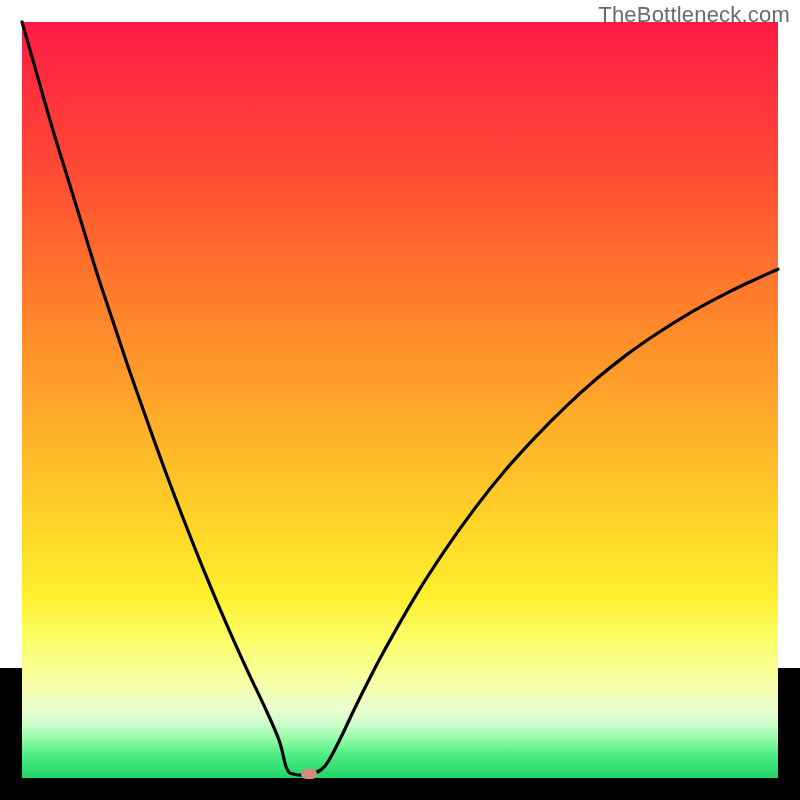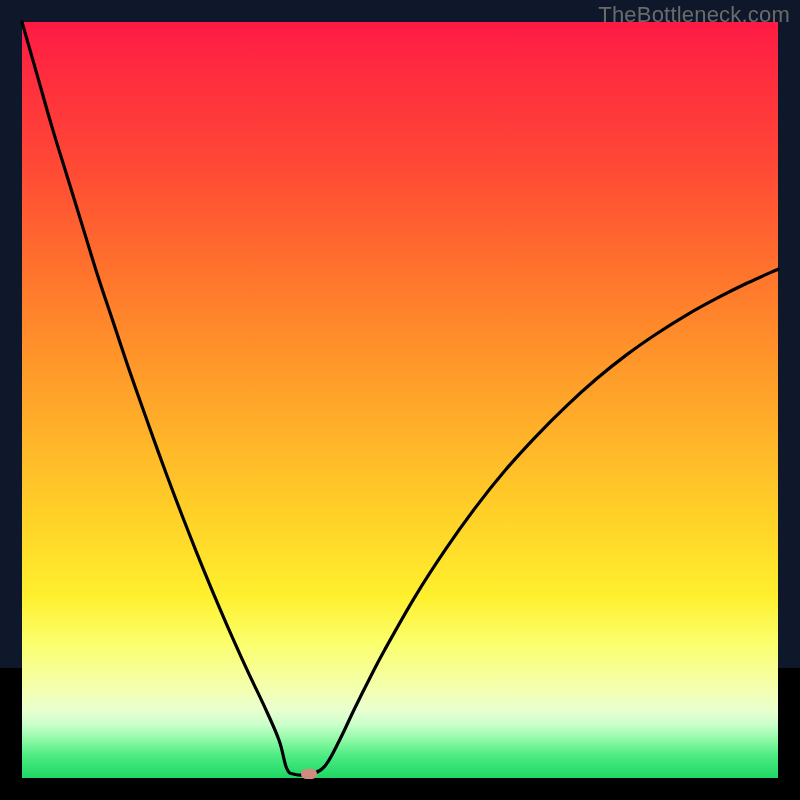--- a/index.html
+++ b/index.html
@@ -8,21 +8,21 @@
     width: 800px;
     height: 800px;
     background: #000;
     overflow: hidden;
     font-family: Arial, Helvetica, sans-serif;
   }
   .frame {
     position: relative;
     width: 800px;
     height: 668px;
-    background: #0f172a;
+    background: #ffffff;
   }
   .plot-area {
     position: absolute;
     left: 22px;
     top: 22px;
     width: 756px;
     height: 756px;
     
     background: linear-gradient(to bottom,
       #ff1a45 0%,

